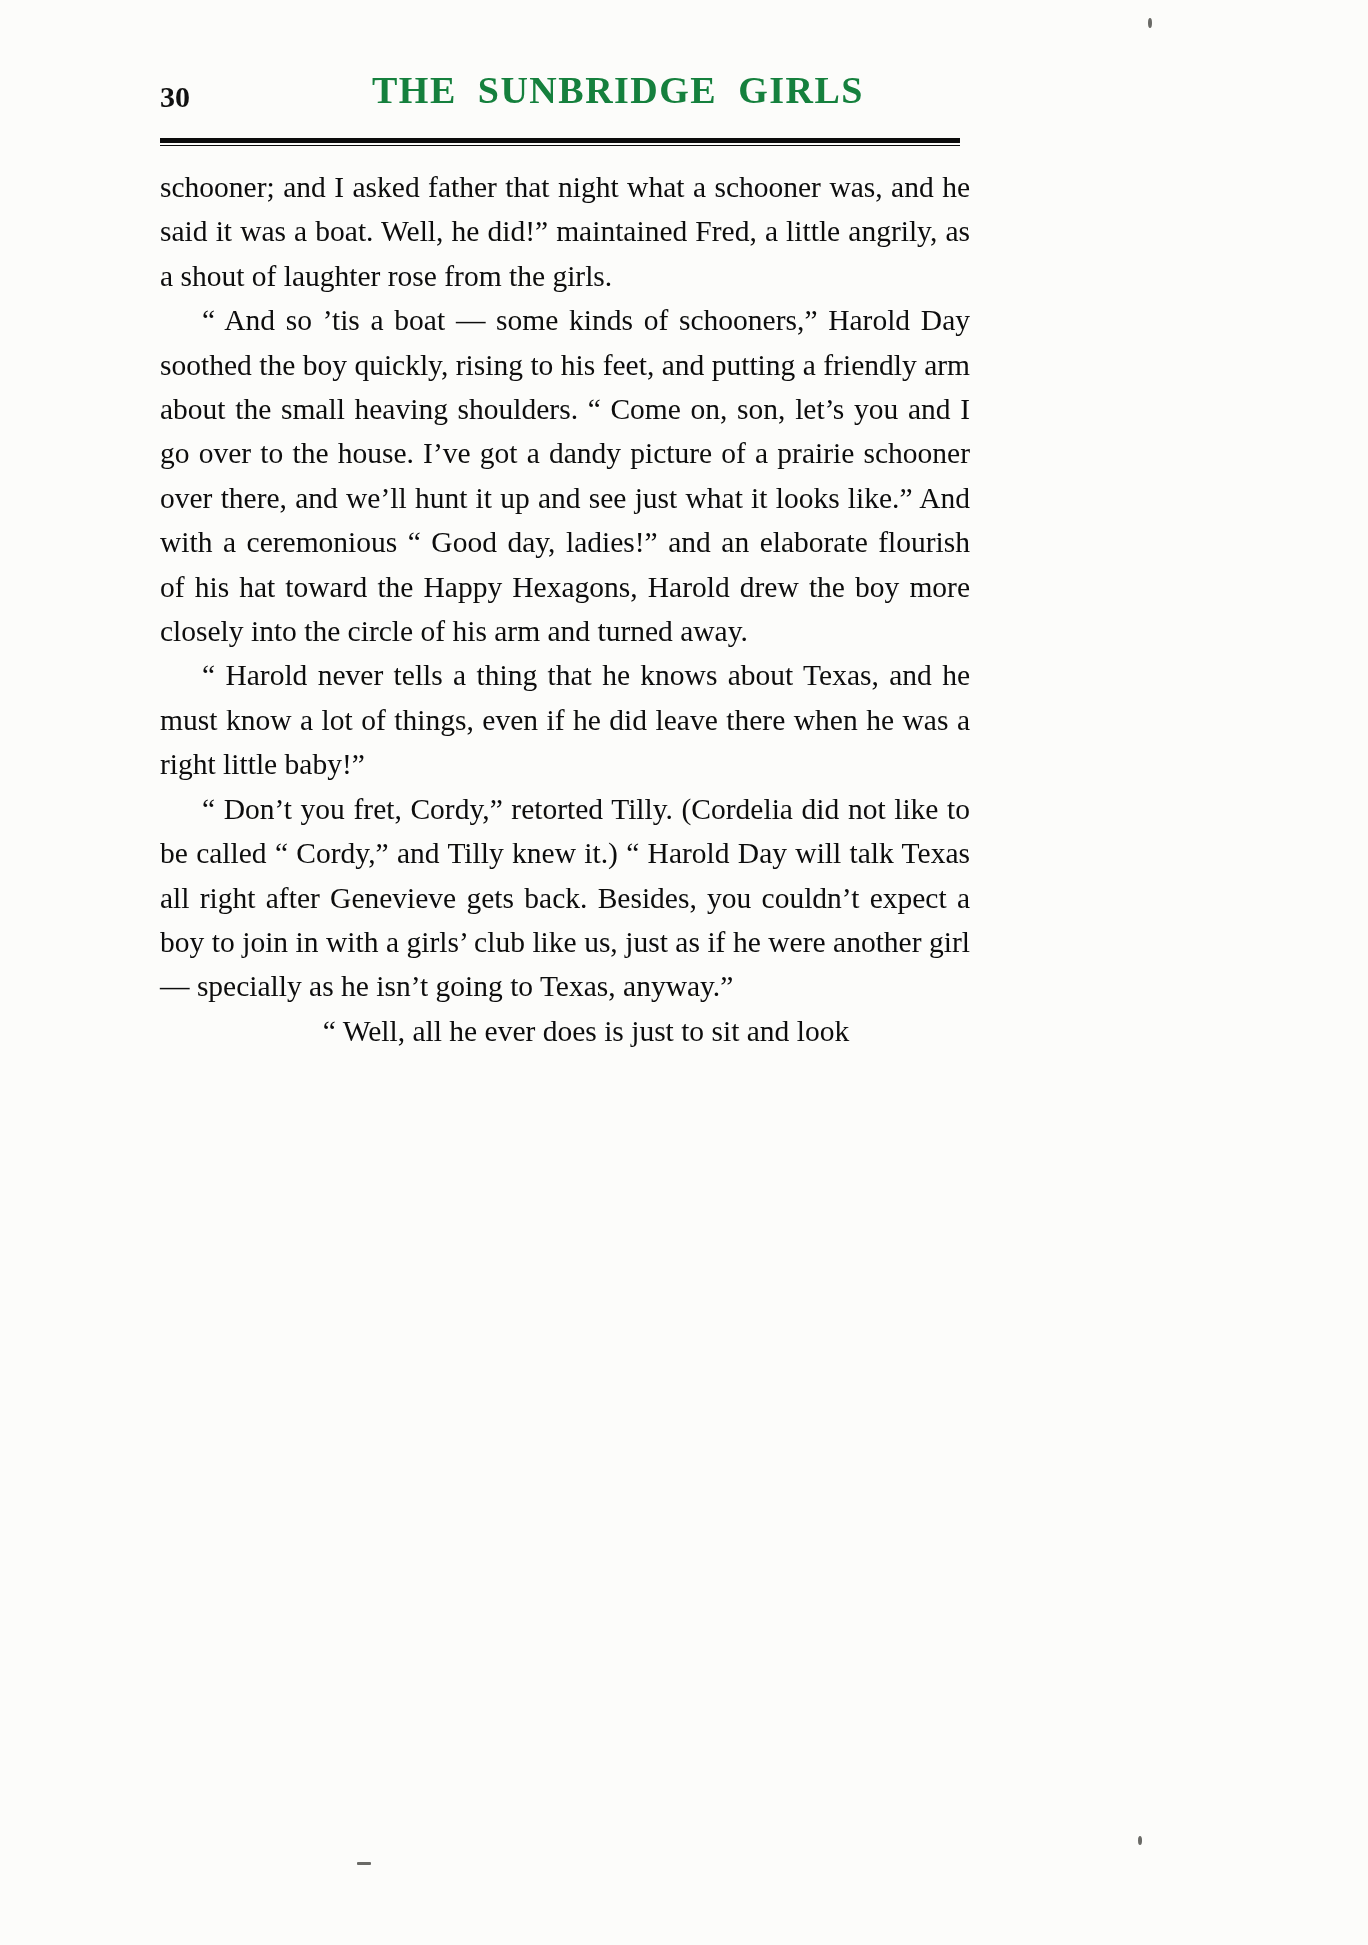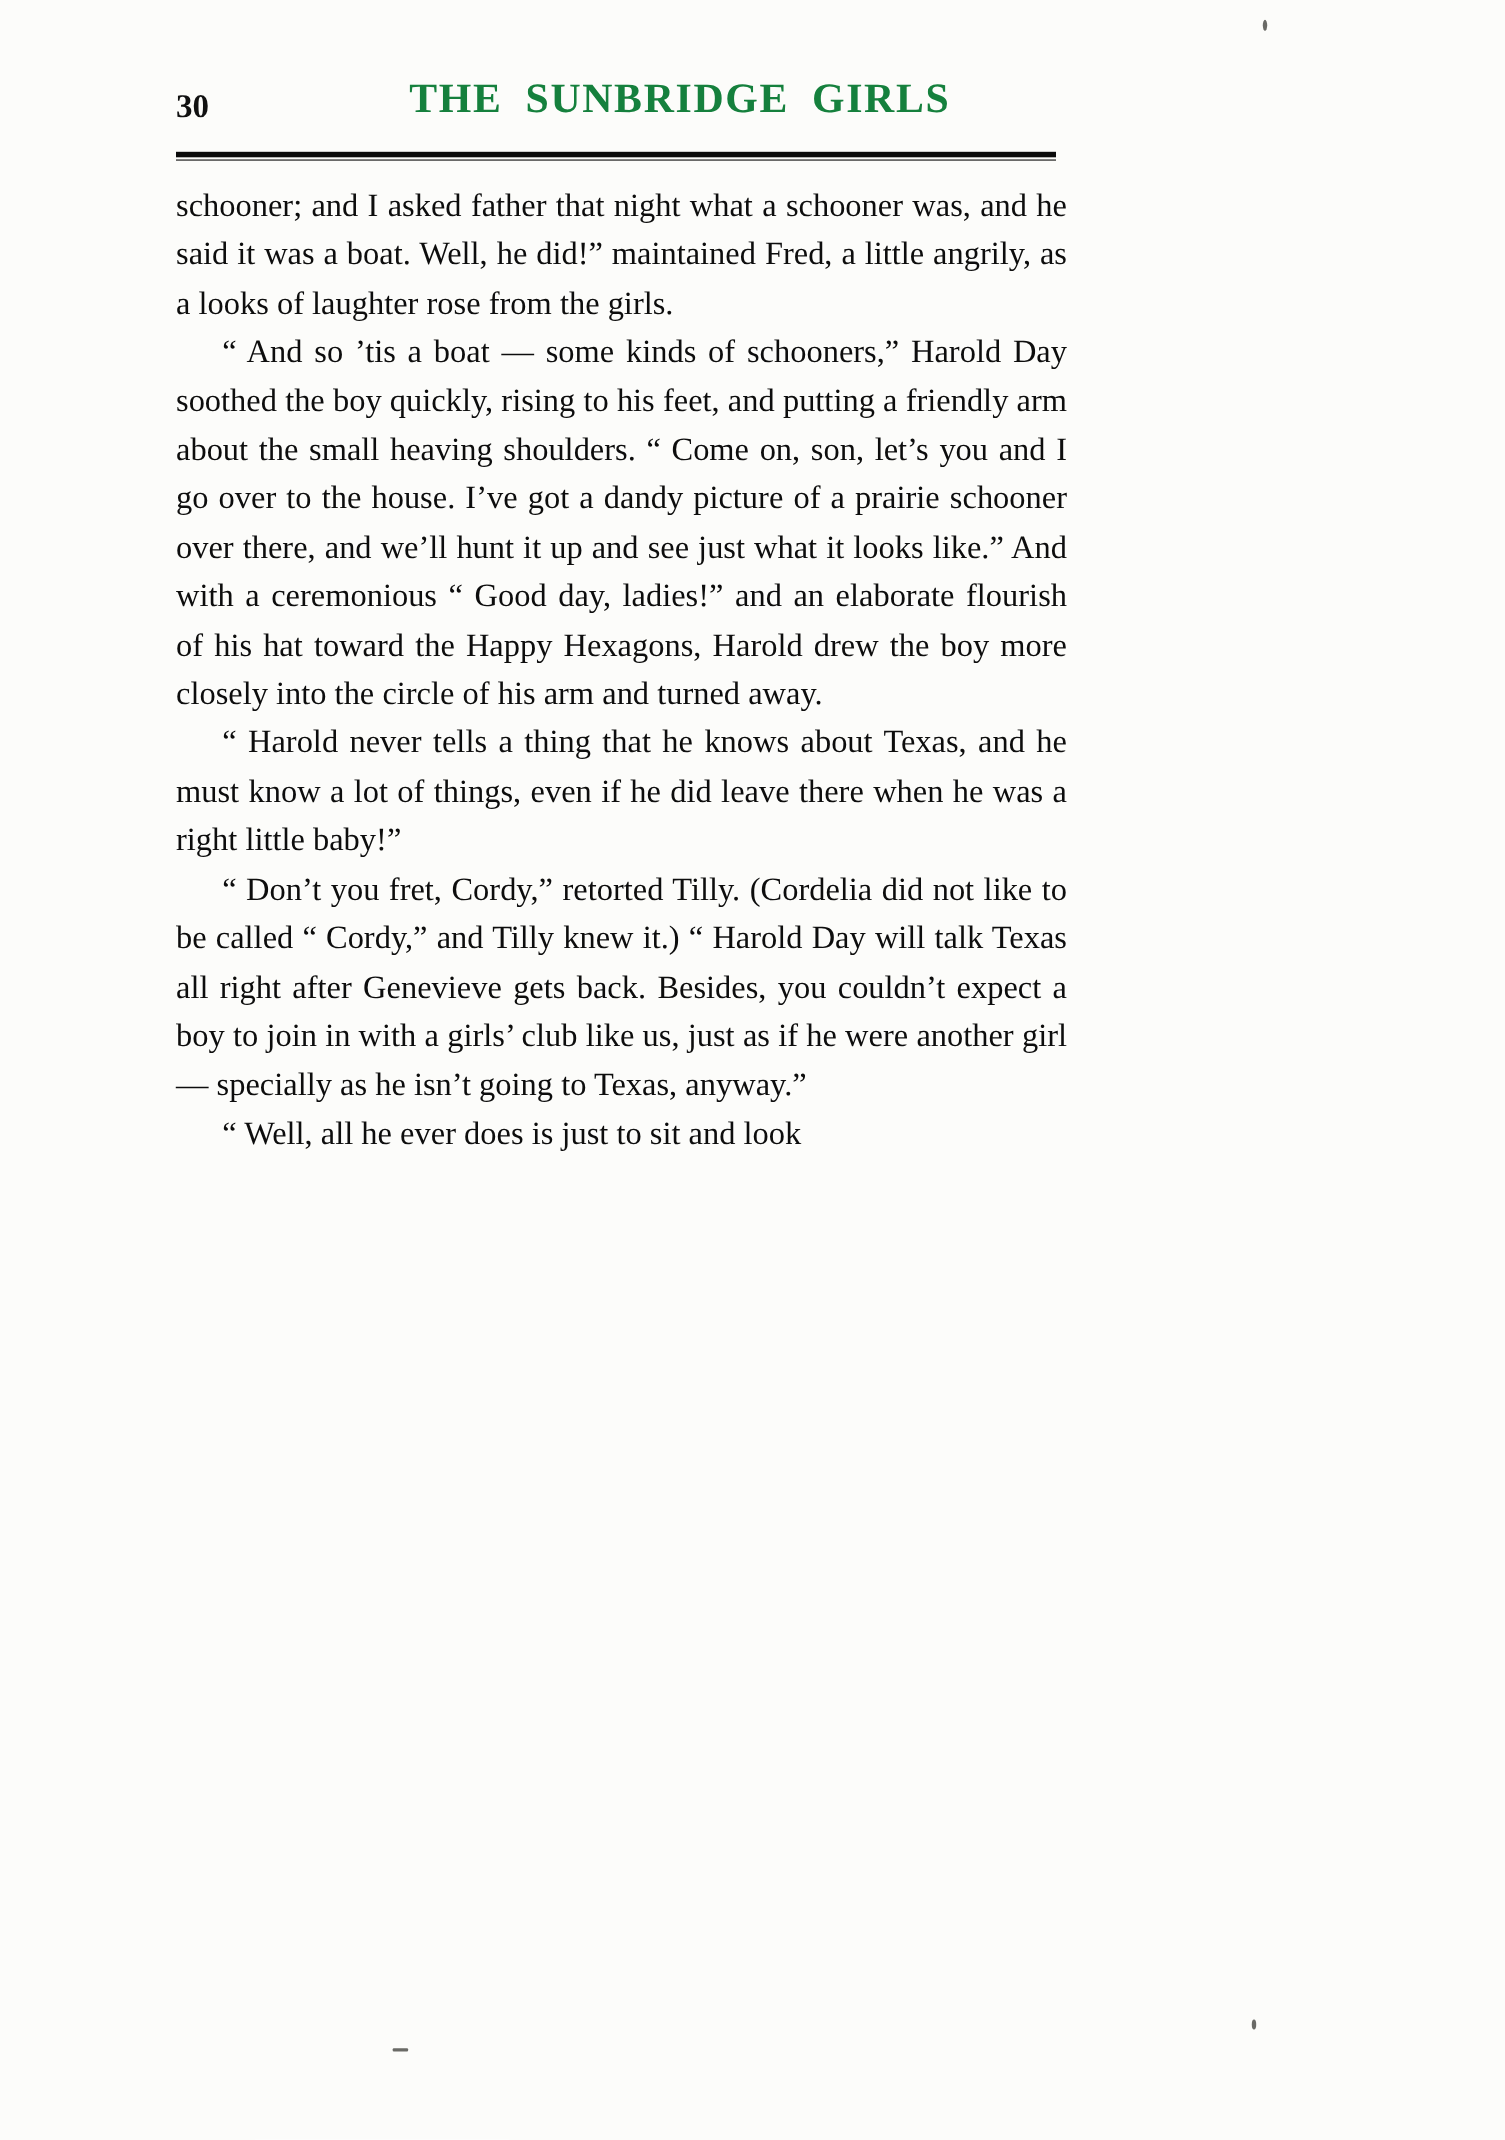--- a/index.html
+++ b/index.html
@@ -88,21 +88,21 @@
   .body-text p {
     margin: 0;
     text-indent: 42px;
     text-align: justify;
   }
   .body-text p.noindent {
     text-indent: 0;
   }
   
   .body-text p:last-child {
-    text-align: left;
+    text-align: center;
   }
   .speck {
     position: absolute;
     background: #6a6a66;
     border-radius: 50%;
   }
 </style>
 </head>
 <body>
 
@@ -111,21 +111,21 @@
   <div class="content">
 
     <div class="header-row">
       <div class="folio">30</div>
       <div class="running-head">THE SUNBRIDGE GIRLS</div>
       <div class="rule"></div>
       <div class="rule-thin"></div>
     </div>
 
     <div class="body-text">
-      <p class="noindent">schooner; and I asked father that night what a schooner was, and he said it was a boat. Well, he did!” maintained Fred, a little angrily, as a looks of laughter rose from the girls.</p>
+      <p class="noindent">schooner; and I asked father that night what a schooner was, and he said it was a boat. Well, he did!” maintained Fred, a little angrily, as a shout of laughter rose from the girls.</p>
       <p>“ And so ’tis a boat — some kinds of schooners,” Harold Day soothed the boy quickly, rising to his feet, and putting a friendly arm about the small heaving shoulders. “ Come on, son, let’s you and I go over to the house. I’ve got a dandy picture of a prairie schooner over there, and we’ll hunt it up and see just what it looks like.” And with a ceremonious “ Good day, ladies!” and an elaborate flourish of his hat toward the Happy Hexagons, Harold drew the boy more closely into the circle of his arm and turned away.</p>
       <p>“ Harold never tells a thing that he knows about Texas, and he must know a lot of things, even if he did leave there when he was a right little baby!”</p>
       <p>“ Don’t you fret, Cordy,” retorted Tilly. (Cordelia did not like to be called “ Cordy,” and Tilly knew it.) “ Harold Day will talk Texas all right after Genevieve gets back. Besides, you couldn’t expect a boy to join in with a girls’ club like us, just as if he were another girl — specially as he isn’t going to Texas, anyway.”</p>
       <p>“ Well, all he ever does is just to sit and look</p>
     </div>
 
   </div>
 
   <div class="speck" style="left:1148px; top:18px; width:4px; height:10px;"></div>
   <div class="speck" style="left:357px; top:1862px; width:14px; height:3px; border-radius:1px;"></div>

